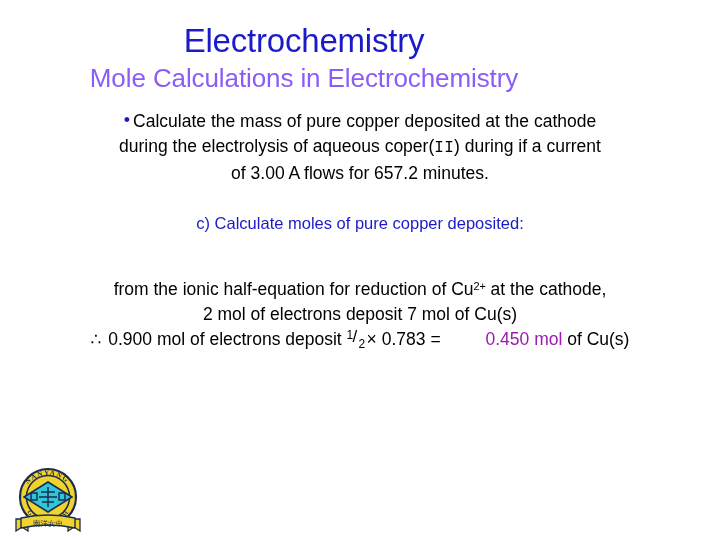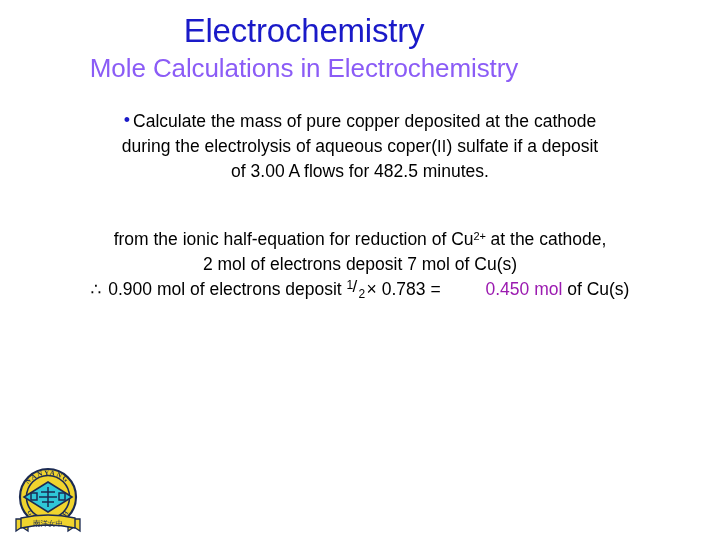--- a/index.html
+++ b/index.html
@@ -18,21 +18,21 @@
 
   .slide {
     position: relative;
     width: 720px;
     height: 540px;
   }
 
   
   .title-block {
     position: absolute;
-    top: 12px;
+    top: 22px;
     left: 0;
     width: 608px;
     text-align: center;
   }
   .slide-title {
     font-size: 33px;
     line-height: 38px;
     color: #1a1ac8;
     font-weight: normal;
     letter-spacing: -0.2px;
@@ -62,21 +62,21 @@
   }
   .question .bullet {
     color: #1a1ac8;
     font-size: 18px;
     vertical-align: 1px;
     padding-right: 3px;
   }
   .q-line-1 { text-align: center; }
 
   .roman {
-    font-family: Liberation Sans, sans-serif;
+    font-family: Liberation Mono, monospace;
     font-variant: small-caps;
     font-size: 16px;
     letter-spacing: 0.3px;
   }
 
   .part-heading {
     margin-top: 26px;
     text-align: center;
     font-size: 16.5px;
     line-height: 22px;
@@ -154,24 +154,25 @@
 
   <div class="title-block">
     <div class="slide-title">Electrochemistry</div>
     <div class="slide-subtitle">Mole Calculations in Electrochemistry</div>
   </div>
 
   <div class="body-block">
 
     <div class="question">
       <div class="q-line-1"><span class="bullet">•</span><span>Calculate the mass of pure copper deposited at the cathode</span></div>
-      <div><span>during the electrolysis of aqueous coper(</span><span class="roman">II</span><span>) sulfate if a deposit</span></div>
-      <div>of 3.00 A flows for 482.5 minutes.</div>
+      <div><span>during the electrolysis of aqueous coper(</span><span class="roman">II</span><span>) during if a current</span></div>
+      <div>of 3.00 A flows for 657.2 minutes.</div>
     </div>
 
+    <div class="part-heading">c) Calculate moles of pure copper deposited:</div>
 
     <div class="working">
 
       <span class="line"><span>from the ionic half-equation for reduction of Cu</span><sup class="chg">2+</sup><span> at the cathode,</span></span>
 
 
       <span class="line">2 mol of electrons deposit 7 mol of Cu(s)</span>
 
       <span class="line"><span class="therefore">∴</span>&nbsp;<span>0.900 mol of electrons deposit</span>&nbsp;<span class="frac"><span class="num">1</span><span class="bar">/</span><span class="den">2</span></span><span>×</span>&nbsp;<span>0.783</span>&nbsp;<span>=</span>&nbsp;<span class="highlight">0.450 mol</span>&nbsp;<span>of Cu(s)</span></span>
 

